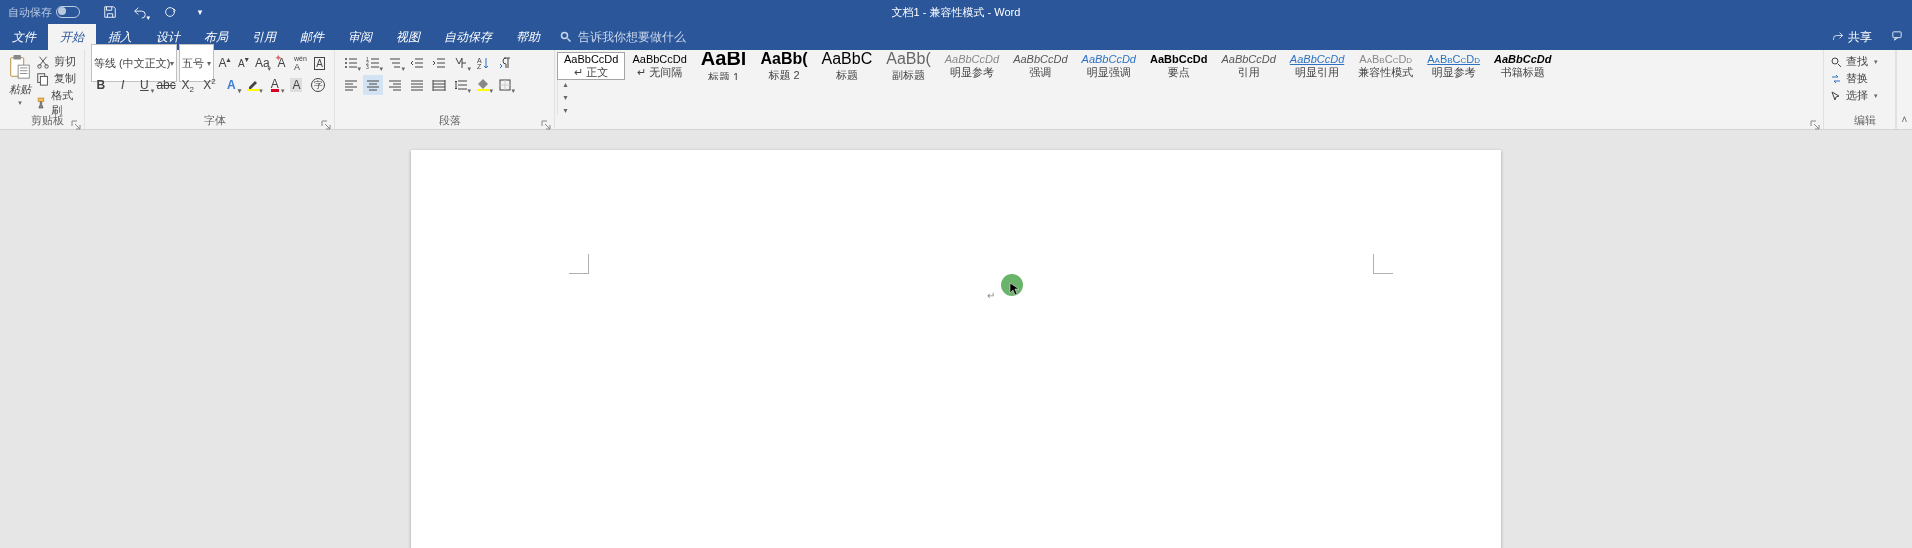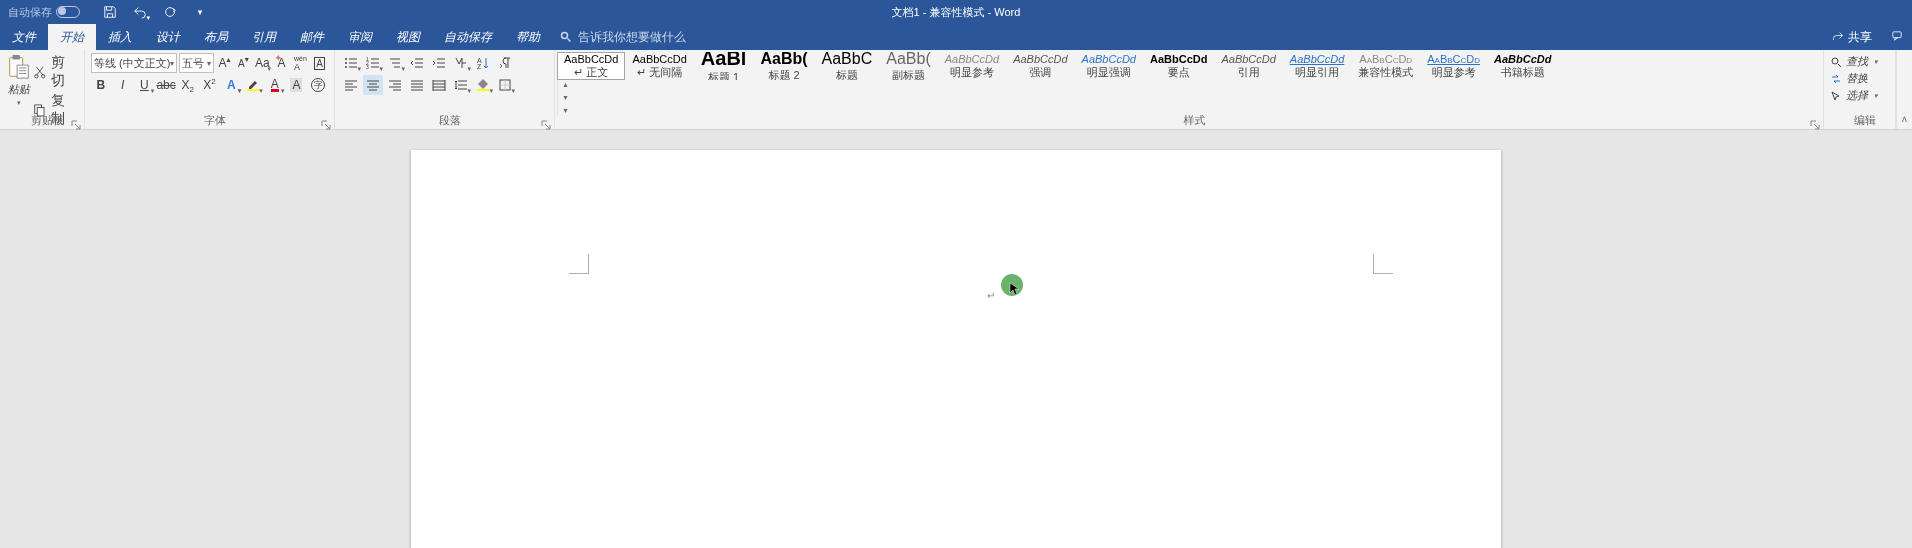--- a/index.html
+++ b/index.html
@@ -29,27 +29,27 @@
   .group { border-right:1px solid #e1e1e1; position:relative; padding:2px 6px 14px 6px; display:flex; flex-direction:column;}
   .group-label { position:absolute; bottom:1px; left:11px; right:0; text-align:center; font-size:11px; color:#666; }
   .launcher { position:absolute; right:3px; bottom:3px; width:10px; height:10px; }
   .launcher svg{width:10px;height:10px;stroke:#888;fill:none;stroke-width:1;}
 
   .clipboard { width:85px; }
   .clipboard-body{display:flex; gap:2px;}
   .paste { width:34px; display:flex; flex-direction:column; align-items:center; gap:2px; padding-top:2px;}
   .paste svg{width:24px;height:26px;}
   .paste-label{font-size:11px; color:#444;font-style:italic;}
-  .clip-right { display:flex; flex-direction:column; gap:2px; font-size:14px; color:#444; padding-top:2px;}
+  .clip-right { display:flex; flex-direction:column; gap:2px; font-size:11px; color:#444; padding-top:2px;}
   .clip-row{display:flex; align-items:center; gap:4px;}
   .clip-row svg{width:14px;height:14px;}
 
   .font { width:250px;}
   .font-row{display:flex; align-items:center; gap:2px; height:22px;}
-  .combo { height:20px; border:1px solid #c0c0c0; background:#fff; font-size:11px; display:flex; align-items:center; padding:0 2px; color:#444;}
+  .combo { height:38px; border:1px solid #c0c0c0; background:#fff; font-size:11px; display:flex; align-items:center; padding:0 2px; color:#444;}
   .combo.name{width:86px;}
   .combo.size{width:40px;align-items:center;}
   .dd{margin-left:auto; font-size:8px; color:#666;}
   .ibtn { width:20px; height:20px; display:flex; align-items:center; justify-content:center; font-size:12px; color:#444; position:relative;}
   .ibtn .sup{font-size:8px; position:relative; top:-4px;}
   .ibtn .sub{font-size:8px; position:relative; top:4px;}
   .ibtn svg{width:14px;height:14px;}
   .ibtn .ddar{font-size:7px;color:#666;position:absolute;right:0;bottom:0;}
   .row2 .ibtn{color:#444;}
   .bold{font-weight:bold;}
@@ -63,21 +63,21 @@
 
   .styles{flex:1; display:flex; position:relative; padding:2px 2px 14px 2px;}
   .style-item{ display:flex; flex-direction:column; align-items:center; justify-content:center; padding:2px 6px 2px 6px; min-width:56px; border:1px solid transparent;}
   .style-item.sel{border:1px solid #a5a5a5; background:#fff;}
   .style-preview{font-size:11px; color:#000; height:30px; display:flex; align-items:center; white-space:nowrap;}
   .style-name{font-size:11px; color:#444; white-space:nowrap;}
   .style-more{width:16px; display:flex; flex-direction:column; border-left:1px solid #e1e1e1; align-items:center; justify-content:center; gap:4px;}
   .style-more div{font-size:8px;color:#666;}
 
   .editing{width:72px;}
-  .edit-col{display:flex;flex-direction:column;gap:2px;font-size:11px;color:#444;padding-top:2px;font-style:italic;}
+  .edit-col{display:flex;flex-direction:column;gap:2px;font-size:11px;color:#444;padding-top:2px;}
   .edit-row{display:flex;align-items:center;gap:4px;}
   .edit-row svg{width:12px;height:12px;}
 
   .canvas-area{ background:#e6e6e6; height:calc(548px - 24px - 26px - 80px); position:relative; display:flex; justify-content:center; padding-top:20px;}
   .page{ width:1090px; height:900px; background:#fff; box-shadow:0 1px 3px rgba(0,0,0,0.3); position:relative;}
   .corner{position:absolute; width:20px; height:20px; border-color:#b0b0b0;}
   .corner.tl{top:104px;left:158px;border-right:1px solid #b0b0b0;border-bottom:1px solid #b0b0b0;}
   .corner.tr{top:104px;right:108px;border-left:1px solid #b0b0b0;border-bottom:1px solid #b0b0b0;}
   .pilcrow{position:absolute; top:140px; left:576px; font-size:10px; color:#888;}
   .cursor-dot{position:absolute; top:124px; left:590px; width:22px;height:22px; border-radius:50%; background:#69b36b;}
@@ -426,21 +426,20 @@
         <div class="style-item">
           <div class="style-preview" style="font-size:11px;font-style:italic;font-weight:bold;">AaBbCcDd</div>
           <div class="style-name">书籍标题</div>
         </div>
       </div>
     <div class="style-more">
         <div>▴</div>
         <div>▾</div>
         <div>▾</div>
       </div>
-    <div class="group-label">样式</div>
     <div class="launcher"><svg viewBox="0 0 10 10">
           <path d="M1 1h5M1 1v5M4 4l5 5M9 5v4H5"></path>
         </svg></div>
   </div>
 
   <div class="group editing">
     <div class="edit-col">
       <div class="edit-row">
           <svg viewBox="0 0 12 12">
             <circle cx="5" cy="5" r="3" fill="none" stroke="#444"></circle>

